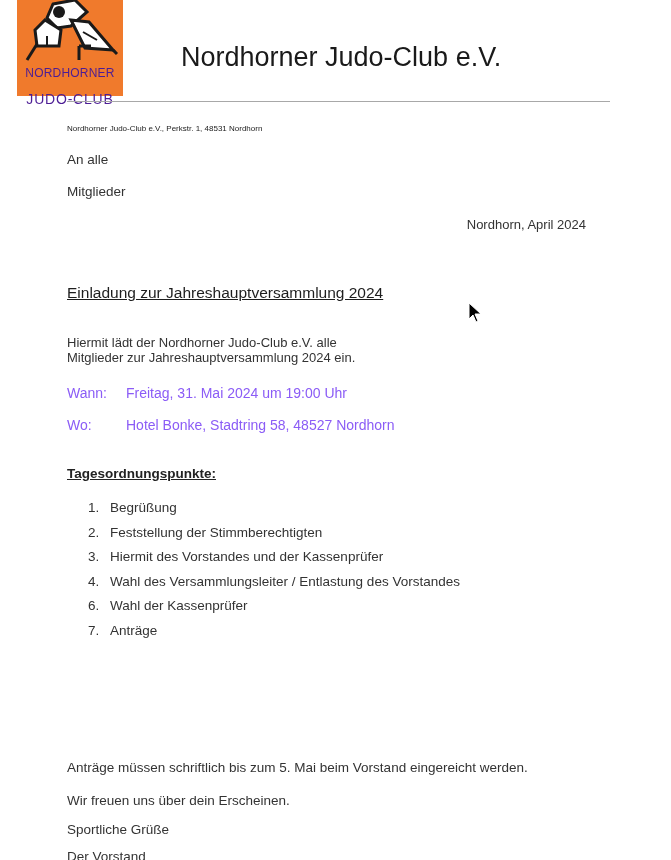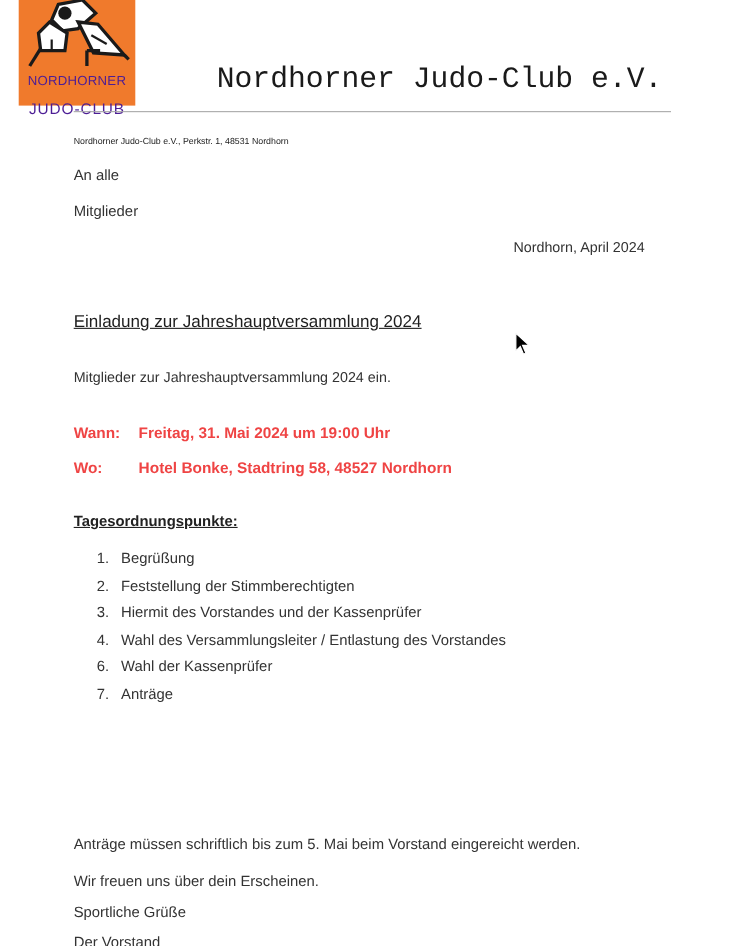--- a/index.html
+++ b/index.html
@@ -14,36 +14,36 @@
       background: #f07a2c;
     }
     .logo svg { position: absolute; left: 0; top: 0; }
     .logo-text {
       position: absolute; left: 0; width: 106px; text-align: center;
       color: #4c1d95; font-weight: normal; line-height: 1;
     }
     .logo-line1 { top: 67px; font-size: 12px; letter-spacing: 0.2px; }
     .logo-line2 { top: 92px; font-size: 14px; letter-spacing: 0.8px; }
     .club-name {
-      position: absolute; left: 197px; top: 42px;
-      font-family: Liberation Mono, monospace; font-size: 27px; color: #1a1a1a; margin-top: 16px;
+      position: absolute; left: 181px; top: 42px;
+      font-family: Liberation Sans, sans-serif; font-size: 27px; color: #1a1a1a;
     }
     .header-rule {
       position: absolute; left: 67px; top: 101px; width: 543px; height: 1px;
       background: #a8a8a8;
     }
     .sender { position: absolute; left: 67px; top: 124px; font-size: 8px; color: #222; }
     .p { position: absolute; left: 67px; font-size: 13.5px; color: #333; }
     .date { position: absolute; right: 85px; top: 217px; font-size: 13px; color: #333; }
     .title {
       position: absolute; left: 67px; top: 284px; font-size: 15.5px; font-weight: normal;
       text-decoration: underline; color: #1e1e1e;
     }
     .intro { position: absolute; left: 67px; top: 335px; font-size: 13px; line-height: 15px; color: #333; width: 400px; }
-    .kv { position: absolute; left: 67px; font-size: 14px; font-weight: bold; color: #ef4444; }
+    .kv { position: absolute; left: 67px; font-size: 14px; font-weight: normal; color: #8b5cf6; }
     .kv .k { display: inline-block; width: 59px; }
     .agenda-head {
       position: absolute; left: 67px; top: 466px; font-size: 13.5px; font-weight: bold;
       text-decoration: underline; color: #222;
     }
     .agenda { position: absolute; left: 88px; top: 499px; margin: 0; padding: 0; list-style: none; }
     .agenda li { font-size: 13.5px; color: #333; height: 24.6px; line-height: 18px; }
     .agenda .num { display: inline-block; width: 22px; }
     .cursor { position: absolute; left: 468px; top: 302px; }
   </style>
@@ -71,20 +71,21 @@
 <div class="header-rule"></div>
 
 <div class="sender">Nordhorner Judo-Club e.V., Perkstr. 1, 48531 Nordhorn</div>
 <div class="p" style="top:152px">An alle</div>
 <div class="p" style="top:184px">Mitglieder</div>
 <div class="date">Nordhorn, April 2024</div>
 
 <div class="title">Einladung zur Jahreshauptversammlung 2024</div>
 
 <div class="intro">
+  <div>Hiermit lädt der Nordhorner Judo-Club e.V. alle</div>
   <div>Mitglieder zur Jahreshauptversammlung 2024 ein.</div>
 </div>
 
 <div class="kv" style="top:385px">
   <span class="k">Wann:</span><span>Freitag, 31. Mai 2024 um 19:00 Uhr</span>
 </div>
 <div class="kv" style="top:417px">
   <span class="k">Wo:</span><span>Hotel Bonke, Stadtring 58, 48527 Nordhorn</span>
 </div>
 

